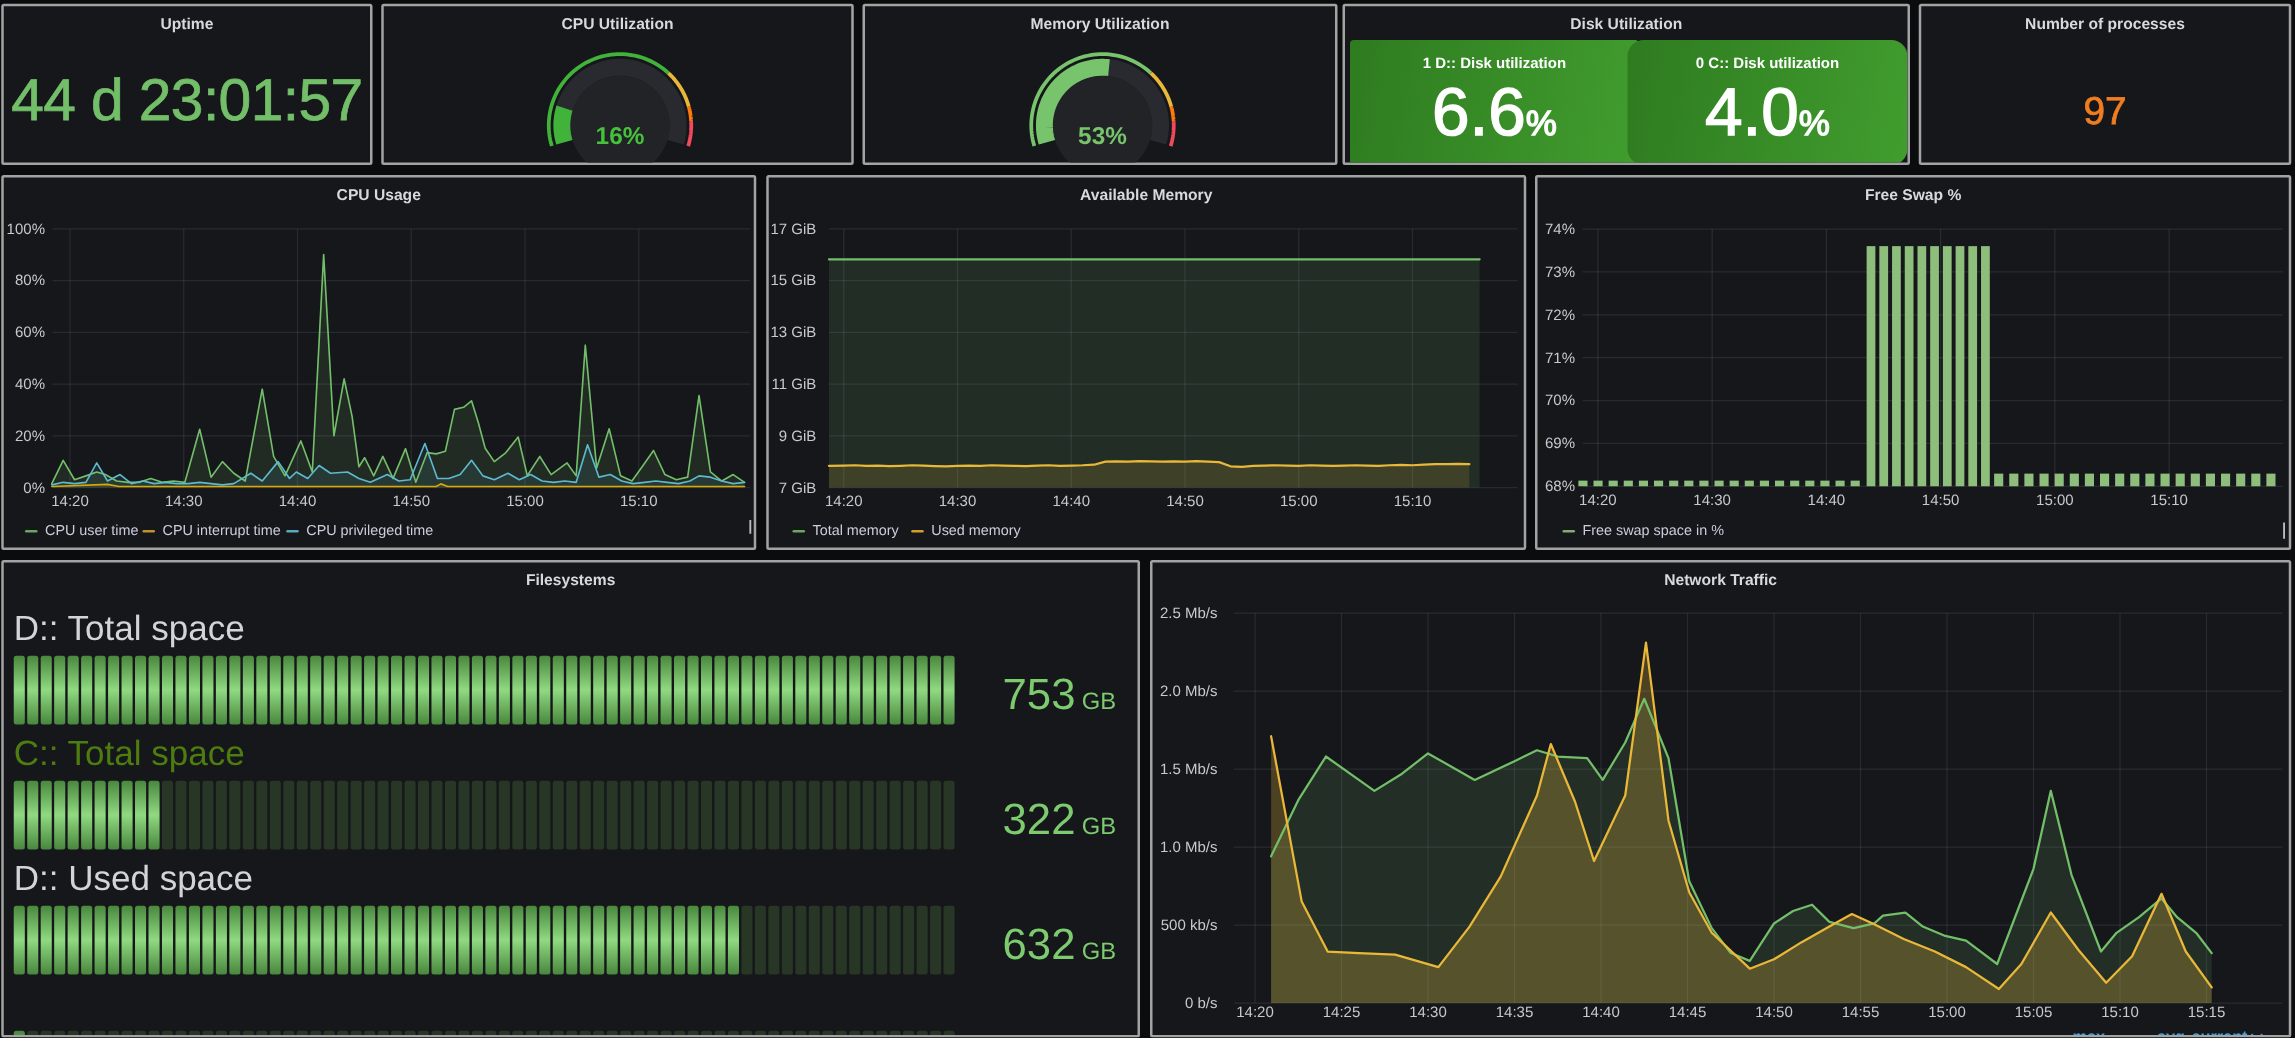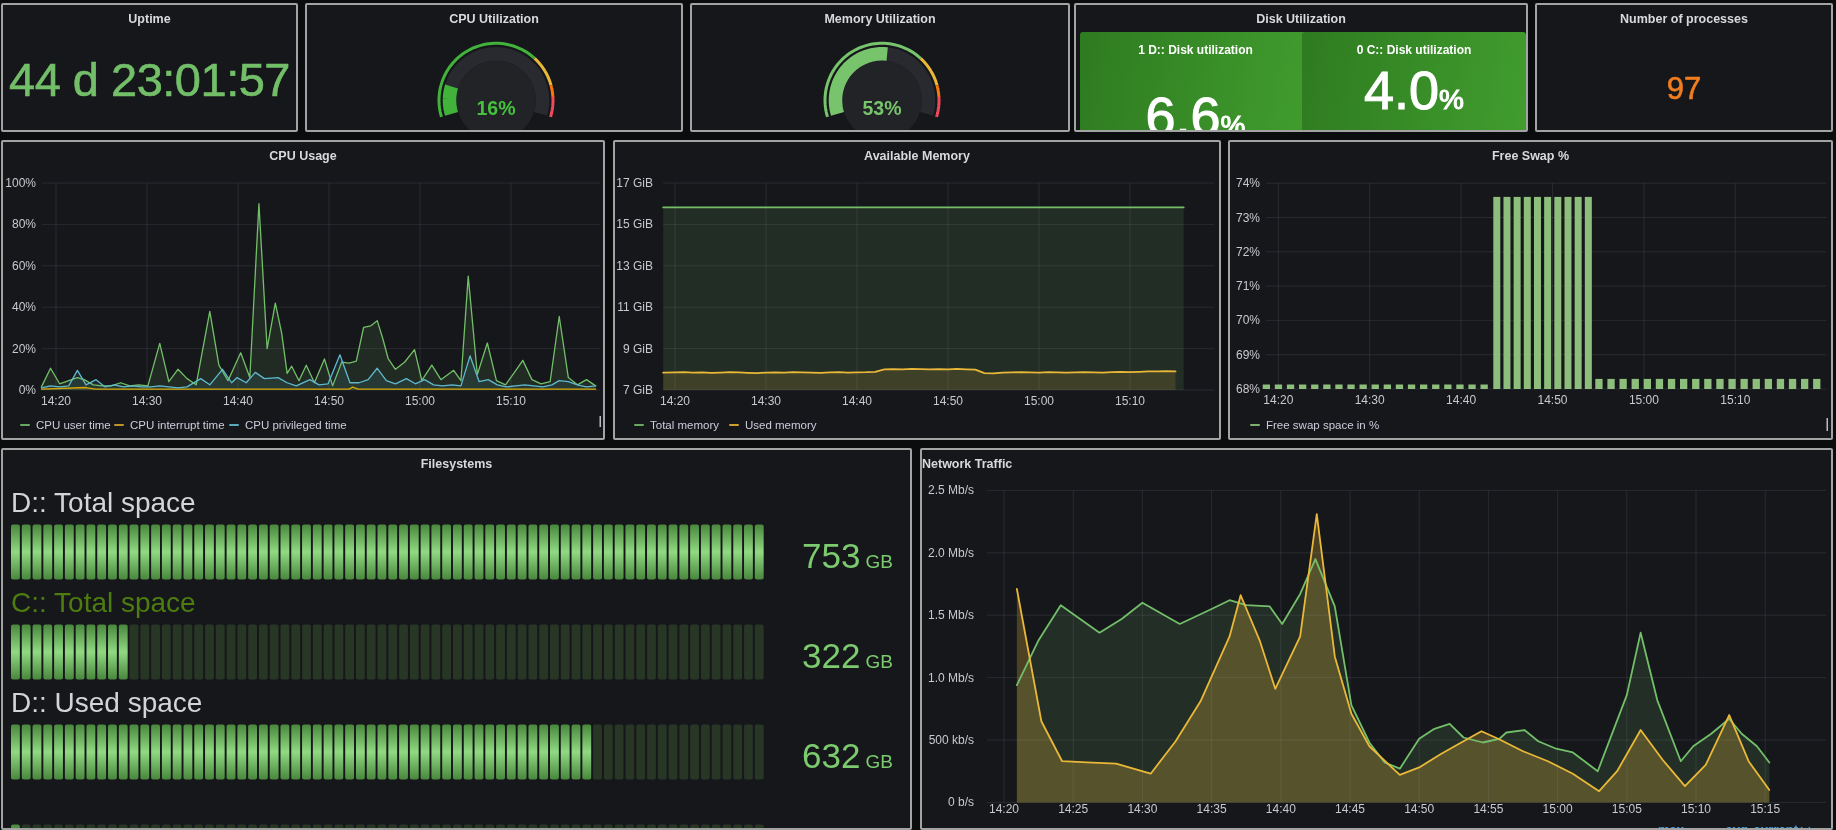--- a/index.html
+++ b/index.html
@@ -27,23 +27,23 @@
       <path d="M228.70,53.45 L229.09,53.81 L229.47,54.18 L229.85,54.55 L230.23,54.92 L230.61,55.30 L230.98,55.68 L231.35,56.06 L231.71,56.45 L232.07,56.84 L232.43,57.24 L232.78,57.63 L233.13,58.04 L233.48,58.44 L233.82,58.85 L234.16,59.26 L234.49,59.67 L234.82,60.09 L235.15,60.51 L235.47,60.93 L235.79,61.36 L236.10,61.78 L236.42,62.22 L236.72,62.65 L237.02,63.09 L237.32,63.53 L237.62,63.97 L237.91,64.42 L238.19,64.86 L238.48,65.31 L238.75,65.77 L239.03,66.22 L239.30,66.68 L239.56,67.14 L239.82,67.61 L240.08,68.07 L240.33,68.54 L240.58,69.01 L240.82,69.49 L241.06,69.96 L241.29,70.44 L241.52,70.92 L241.75,71.40 L241.97,71.88 L242.18,72.37 L242.40,72.86 L242.60,73.35 L242.81,73.84 L243.00,74.33 L243.20,74.83 L243.39,75.32 L243.57,75.82 L243.75,76.32 L243.92,76.83 L244.09,77.33 L244.26,77.84 L244.42,78.34 L244.57,78.85 L244.73,79.36 L244.87,79.87 L245.01,80.38" stroke="#EAB839" stroke-width="3" fill="none"></path>
       <path d="M245.01,80.38 L245.06,80.57 L245.11,80.76 L245.16,80.95 L245.21,81.14 L245.26,81.33 L245.31,81.52 L245.36,81.71 L245.40,81.89 L245.45,82.08 L245.49,82.27 L245.54,82.46 L245.58,82.65 L245.62,82.84 L245.66,83.03 L245.71,83.23 L245.75,83.42 L245.79,83.61 L245.83,83.80 L245.87,83.99 L245.90,84.18 L245.94,84.37 L245.98,84.56 L246.02,84.75 L246.05,84.95 L246.09,85.14 L246.12,85.33 L246.15,85.52 L246.19,85.71 L246.22,85.91 L246.25,86.10 L246.28,86.29 L246.31,86.48 L246.34,86.68 L246.37,86.87 L246.40,87.06 L246.43,87.25 L246.46,87.45 L246.48,87.64 L246.51,87.83 L246.53,88.03 L246.56,88.22 L246.58,88.41 L246.61,88.61 L246.63,88.80 L246.65,88.99 L246.67,89.19 L246.69,89.38 L246.71,89.58 L246.73,89.77 L246.75,89.96 L246.77,90.16 L246.78,90.35 L246.80,90.55 L246.82,90.74 L246.83,90.94 L246.85,91.13 L246.86,91.32 L246.87,91.52 L246.89,91.71 L246.90,91.91" stroke="#FF780A" stroke-width="3" fill="none"></path>
       <path d="M246.90,91.91 L246.92,92.24 L246.94,92.58 L246.95,92.92 L246.96,93.25 L246.97,93.59 L246.98,93.93 L246.99,94.26 L247.00,94.60 L247.00,94.94 L247.00,95.27 L247.00,95.61 L247.00,95.95 L246.99,96.28 L246.98,96.62 L246.98,96.96 L246.97,97.29 L246.95,97.63 L246.94,97.97 L246.92,98.30 L246.90,98.64 L246.88,98.98 L246.86,99.31 L246.83,99.65 L246.81,99.98 L246.78,100.32 L246.75,100.65 L246.72,100.99 L246.68,101.32 L246.64,101.66 L246.61,101.99 L246.57,102.33 L246.52,102.66 L246.48,103.00 L246.43,103.33 L246.38,103.66 L246.33,104.00 L246.28,104.33 L246.23,104.66 L246.17,104.99 L246.11,105.32 L246.05,105.66 L245.99,105.99 L245.93,106.32 L245.86,106.65 L245.79,106.98 L245.72,107.31 L245.65,107.64 L245.58,107.96 L245.50,108.29 L245.42,108.62 L245.34,108.95 L245.26,109.27 L245.18,109.60 L245.09,109.93 L245.00,110.25 L244.91,110.58 L244.82,110.90 L244.73,111.22 L244.64,111.55 L244.54,111.87" stroke="#F2495C" stroke-width="3" fill="none"></path>
       <text x="190" y="110.3" text-anchor="middle" font-size="19.5" font-weight="700" fill="#77C46C">53%</text>
     </svg>
   </div>
 <div class="panel" style="left:1074px;top:3px;width:454px;height:129px">
     <div style="position:absolute;left:0;right:0;top:7px;text-align:center;font-size:12.5px;font-weight:700;color:#d8d9da">Disk Utilization</div>
     <div style="position:absolute;left:4px;top:27px;width:231px;height:100px;border-radius:3px;background:linear-gradient(100deg,#2e7b20 0%,#419d2e 100%);text-align:center">
       <div style="margin-top:11px;font-size:12px;font-weight:700;color:#fff">1 D:: Disk utilization</div>
-      <div style="margin-top:19px;font-size:54px;font-weight:400;color:#fff;line-height:80px;-webkit-text-stroke:1.1px #fff">6.6<span style="font-size:28px">%</span></div>
-    </div>
-    <div style="position:absolute;left:226px;top:27px;width:224px;height:100px;border-radius:3px;background:linear-gradient(100deg,#2e7b20 0%,#419d2e 100%);text-align:center">
+      <div style="margin-top:3px;font-size:54px;font-weight:400;color:#fff;line-height:60px;-webkit-text-stroke:1.1px #fff">6.6<span style="font-size:28px">%</span></div>
+    </div>
+    <div style="position:absolute;left:226px;top:27px;width:224px;height:100px;border-radius:13px;background:linear-gradient(100deg,#2e7b20 0%,#419d2e 100%);text-align:center">
       <div style="margin-top:11px;font-size:12px;font-weight:700;color:#fff">0 C:: Disk utilization</div>
       <div style="margin-top:3px;font-size:54px;font-weight:400;color:#fff;line-height:60px;-webkit-text-stroke:1.1px #fff">4.0<span style="font-size:28px">%</span></div>
     </div>
   </div>
 <div class="panel" style="left:1535px;top:3px;width:298px;height:129px">
     <div style="position:absolute;left:0;right:0;top:7px;text-align:center;font-size:12.5px;font-weight:700;color:#d8d9da">Number of processes</div>
     <div style="position:absolute;left:0;right:0;top:66px;text-align:center;font-size:31px;font-weight:400;color:#F07D20;-webkit-text-stroke:0.6px #F07D20">97</div>
   </div>
 <div class="panel" style="left:1px;top:140px;width:604px;height:300px">
     <div style="position:absolute;left:0;right:0;top:7px;text-align:center;font-size:12.5px;font-weight:700;color:#d8d9da">CPU Usage</div>
@@ -510,21 +510,21 @@
       <rect x="751.82" y="374.5" width="8.85" height="55" rx="2" fill="#283626"></rect>
     </svg>
     <div style="position:absolute;left:8px;top:37px;font-size:28px;color:#d3d4d8">D:: Total space</div>
     <div style="position:absolute;left:799px;top:86px;font-size:35px;color:#7CCB6E">753<span style="font-size:19px;margin-left:5px">GB</span></div>
     <div style="position:absolute;left:8px;top:137px;font-size:28px;color:#4d7c0f">C:: Total space</div>
     <div style="position:absolute;left:799px;top:186px;font-size:35px;color:#7CCB6E">322<span style="font-size:19px;margin-left:5px">GB</span></div>
     <div style="position:absolute;left:8px;top:237px;font-size:28px;color:#d3d4d8">D:: Used space</div>
     <div style="position:absolute;left:799px;top:286px;font-size:35px;color:#7CCB6E">632<span style="font-size:19px;margin-left:5px">GB</span></div>
   </div>
 <div class="panel" style="left:920px;top:448px;width:913px;height:382px">
-    <div style="position:absolute;left:0;right:0;top:7px;font-size:12.5px;font-weight:700;color:#d8d9da">Network Traffic</div>
+    <div style="position:absolute;left:0;right:0;top:7px;text-align:center;font-size:12.5px;font-weight:700;color:#d8d9da">Network Traffic</div>
     <svg width="913" height="382" viewBox="0 0 913 382" style="position:absolute;left:0;top:0" shape-rendering="geometricPrecision">
       <path d="M94.87,352.4 L94.87,235.09 L116.60,190.16 L138.74,155.22 L177.50,182.67 L199.64,168.94 L220.40,152.72 L257.77,173.94 L289.60,158.96 L307.59,150.22 L324.20,155.22 L347.73,156.46 L360.18,173.94 L378.18,143.98 L393.40,109.04 L412.78,156.46 L429.38,255.06 L447.38,292.50 L462.60,312.46 L477.82,318.70 L497.20,288.75 L512.42,278.77 L527.65,273.78 L541.49,287.50 L560.86,292.50 L577.47,288.75 L584.39,282.51 L602.38,280.02 L616.22,291.25 L634.22,298.74 L650.82,302.48 L675.74,321.20 L704.80,245.07 L718.64,182.67 L735.25,250.06 L758.78,311.22 L771.23,296.24 L789.22,283.76 L807.22,268.78 L819.67,283.76 L834.90,296.24 L847.35,312.46 L847.35,352.4 Z" fill="rgba(115,191,105,0.14)" stroke="none"></path>
       <path d="M94.87,352.4 L94.87,138.99 L119.37,271.28 L140.13,311.22 L165.04,312.46 L194.10,313.71 L228.70,323.70 L253.62,291.25 L278.53,251.31 L307.59,186.42 L318.66,145.23 L338.04,191.41 L353.26,238.83 L378.18,186.42 L394.78,64.11 L412.78,206.38 L429.38,263.79 L447.38,296.24 L477.82,324.94 L497.20,317.46 L519.34,303.73 L541.49,291.25 L559.48,281.26 L576.09,288.75 L601.00,301.23 L625.91,311.22 L650.82,323.70 L677.12,341.17 L695.11,321.20 L718.64,280.02 L740.78,309.97 L762.93,336.18 L783.69,314.96 L807.22,265.04 L826.59,311.22 L847.35,339.92 L847.35,352.4 Z" fill="rgba(234,184,57,0.26)" stroke="none"></path>
       <line x1="65" y1="40.4" x2="904" y2="40.4" stroke="rgba(204,204,220,0.11)" stroke-width="1"></line>
       <line x1="65" y1="102.8" x2="904" y2="102.8" stroke="rgba(204,204,220,0.11)" stroke-width="1"></line>
       <line x1="65" y1="165.2" x2="904" y2="165.2" stroke="rgba(204,204,220,0.11)" stroke-width="1"></line>
       <line x1="65" y1="227.6" x2="904" y2="227.6" stroke="rgba(204,204,220,0.11)" stroke-width="1"></line>
       <line x1="65" y1="290.0" x2="904" y2="290.0" stroke="rgba(204,204,220,0.11)" stroke-width="1"></line>
       <line x1="65" y1="352.4" x2="904" y2="352.4" stroke="rgba(204,204,220,0.11)" stroke-width="1"></line>
       <line x1="82.0" y1="40.4" x2="82.0" y2="352.4" stroke="rgba(204,204,220,0.11)" stroke-width="1"></line>

